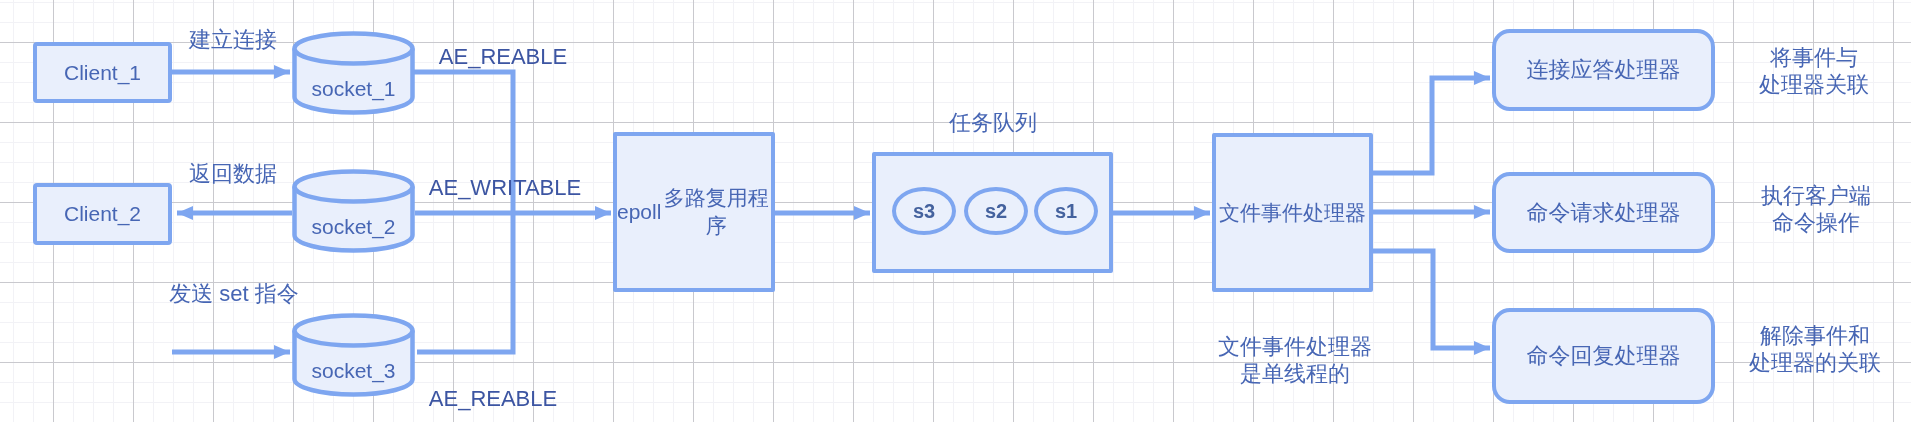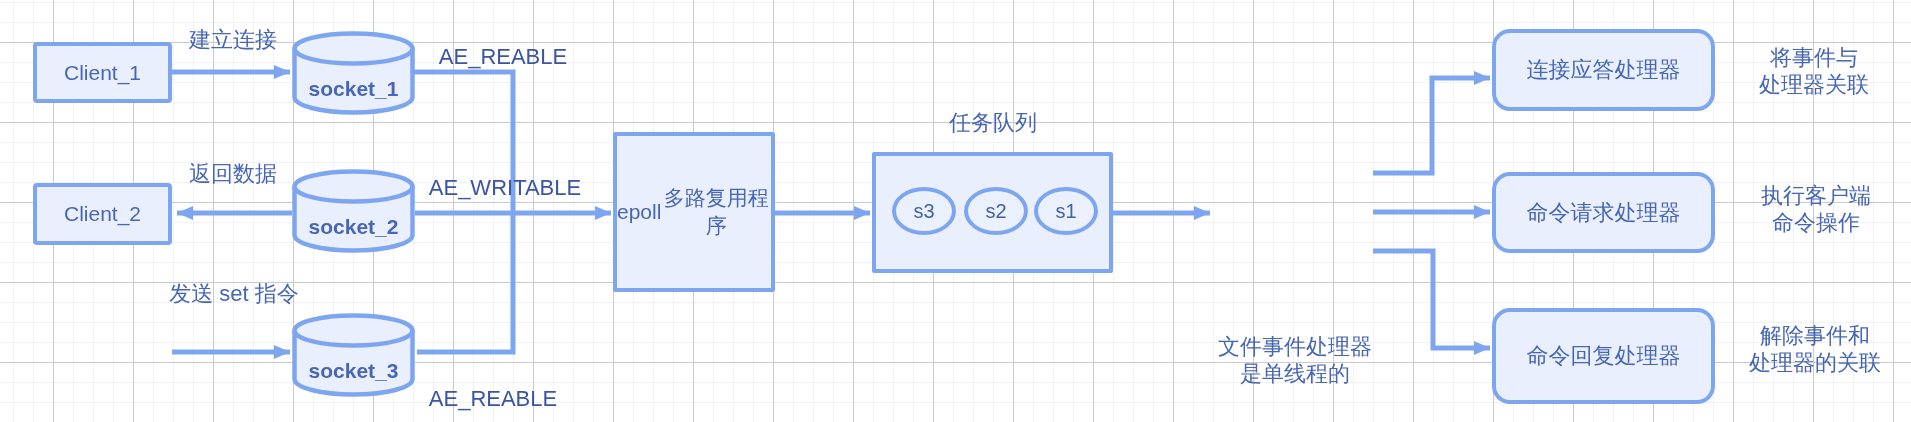--- a/index.html
+++ b/index.html
@@ -19,35 +19,35 @@
   .box{
     position:absolute;box-sizing:border-box;
     background:#e9effc;border:4px solid #7ea6f0;
     display:flex;align-items:center;justify-content:center;
     color:#4766b4;font-size:21px;
   }
   .rounded{border-radius:4px;}
   .handler{border-radius:18px;font-size:22px;}
   .sq{border-radius:2px;}
   .stack{display:flex;flex-direction:row;align-items:center;line-height:28px;text-align:center;}
-  .cyl{position:absolute;width:123px;height:86px;font-weight:bold;}
+  .cyl{position:absolute;width:123px;height:86px;}
   .cyl-label{
     position:absolute;left:0;right:0;top:46px;text-align:center;
     color:#4766b4;font-size:21px;
   }
   .lbl{
     position:absolute;transform:translateX(-50%);white-space:nowrap;
     color:#4766b4;font-size:22px;text-align:center;line-height:27px;
   }
   .ae{color:#3c55a2;margin-top:12px;}
   .ellipse{
     position:absolute;width:64px;height:48px;box-sizing:border-box;
     border:4.5px solid #7ea6f0;border-radius:50%;background:#eaf0fc;
     display:flex;align-items:center;justify-content:center;
-    color:#44629e;font-size:20px;
+    color:#44629e;font-size:20px;font-weight:bold;
   }
 </style>
 </head>
 <body>
 
 <div class="canvas">
 
   <svg class="wires">
     <defs>
       <marker id="arrow" markerUnits="userSpaceOnUse" markerWidth="18" markerHeight="15" refX="16" refY="7" orient="auto">
@@ -115,20 +115,26 @@
       <span>s3</span>
     </div>
     <div class="ellipse" style="left:88px;top:31px">
       <span>s2</span>
     </div>
     <div class="ellipse" style="left:158px;top:31px">
       <span>s1</span>
     </div>
   </div>
 
+  <div class="box sq" style="left:1212px;top:133px;width:161px;height:159px">
+    <div class="stack">
+      <span>文件事件</span>
+      <span>处理器</span>
+    </div>
+  </div>
 
   <div class="lbl" style="left:1295px;top:333px">
     <div>文件事件处理器</div>
     <div>是单线程的</div>
   </div>
 
   <div class="box handler" style="left:1492px;top:29px;width:223px;height:82px">
     <span>连接应答处理器</span>
   </div>
   <div class="box handler" style="left:1492px;top:172px;width:223px;height:81px">

